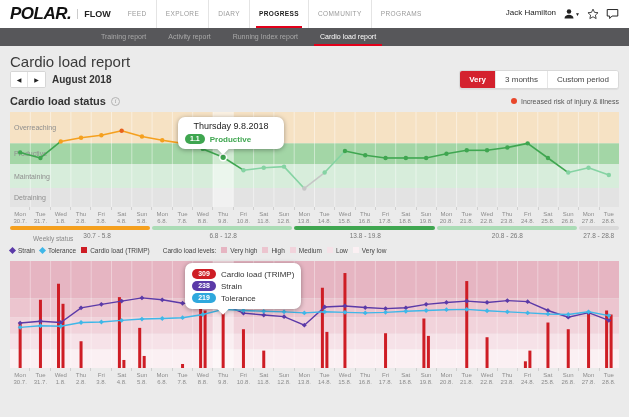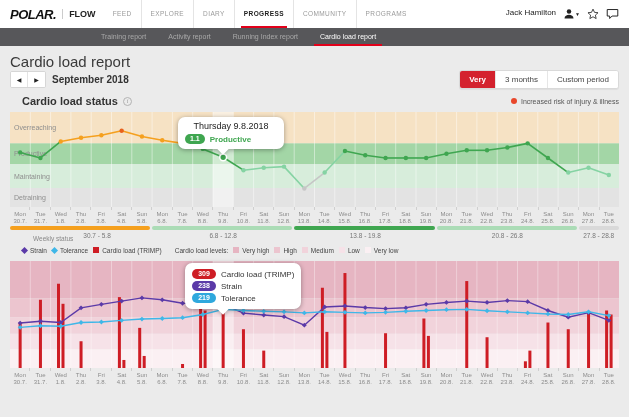--- a/index.html
+++ b/index.html
@@ -3,21 +3,21 @@
 <meta charset="utf-8">
 <style>
   * { box-sizing: border-box; margin: 0; padding: 0; }
   html,body { width:629px; height:417px; }
   body { font-family:"Liberation Sans",sans-serif; background:#ebebeb; overflow:hidden; }
   .app { width:629px; height:417px; overflow:hidden; position:relative; }
 
   
   .topnav { height:28px; background:#fff; display:flex; align-items:center; padding:0 10px; }
   .brand { display:flex; align-items:center; }
-  .logo { font-weight:800; font-style:italic; font-size:13px; letter-spacing:-0.5px; color:#111; }
+  .logo { font-weight:800; font-style:italic; font-size:17px; letter-spacing:-0.5px; color:#111; }
   .flow { font-size:9px; font-weight:bold; color:#222; border-left:1px solid #ccc; padding-left:6px; margin-left:6px; }
   .mainmenu { display:flex; height:100%; margin-left:8px; flex:1; }
   .menu-item { position:relative; font-size:6.5px; letter-spacing:.4px; color:#9a9a9a; line-height:28px; padding:0 9px; border-left:1px solid #e4e4e4; cursor:pointer; white-space:nowrap; }
   .menu-item:first-child { border-left:none; }
   .menu-item.active { color:#1d1d1d; font-weight:bold; }
   .menu-item.active::after { content:""; position:absolute; left:6px; right:6px; bottom:0; height:2px; background:#e2001a; }
   .userarea { display:flex; align-items:flex-start; gap:7px; }
   .username { font-size:8px; color:#222; }
   .caret { font-size:5px; color:#222; }
   .iconbtn { display:flex; align-items:center; cursor:pointer; }
@@ -34,21 +34,21 @@
   .pager { display:flex; align-items:center; gap:6px; }
   .arrowbox { display:flex; border:1px solid #d6d6d6; border-radius:2px; overflow:hidden; background:#fff; }
   .arrowbtn { width:17px; height:15px; font-size:6px; color:#222; background:#fff; border:none; display:flex; align-items:center; justify-content:center; cursor:pointer; }
   .arrowbtn.prev { border-right:1px solid #e3e3e3; }
   .period { font-size:10px; font-weight:bold; color:#333; }
   .range-group { display:flex; border:1px solid #d9d9d9; border-radius:3px; overflow:hidden; background:#fff; box-shadow:0 1px 1px rgba(0,0,0,.06); }
   .range-btn { font-size:8px; color:#444; background:#fff; border:none; padding:4px 9px; cursor:pointer; border-left:1px solid #e6e6e6; white-space:nowrap; }
   .range-btn:first-child { border-left:none; }
   .range-btn.active { background:#d4222e; color:#fff; font-weight:bold; }
 
-  .sec-head { display:flex; justify-content:space-between; align-items:center;margin-left:12px; }
+  .sec-head { display:flex; justify-content:space-between; align-items:center; }
   .sec-head.first { margin-top:6px; height:14px; }
   .sec-head.second { margin-top:4px; height:14px; }
   .sec-title-row { display:flex; align-items:center; gap:5px; }
   .sec-title { font-size:11px; font-weight:bold; color:#333; }
   .info-icon { width:9px; height:9px; border:1px solid #b3b3b3; border-radius:50%; color:#999; font-size:6px; font-family:"Liberation Serif",serif; font-style:italic; display:flex; align-items:center; justify-content:center; line-height:1; cursor:pointer; }
   .risk-label { display:flex; align-items:center; gap:4px; font-size:7px; color:#555; }
   .risk-dot { width:6px; height:6px; border-radius:50%; background:#e8472b; }
 
   .chart-wrap { position:relative; margin-top:4px; }
   svg { display:block; }
@@ -137,21 +137,21 @@
 
   <main>
     <h1 class="page-title">Cardio load report</h1>
 
     <div class="controls">
       <div class="pager">
         <div class="arrowbox">
           <button class="arrowbtn prev">◀</button>
           <button class="arrowbtn">▶</button>
         </div>
-        <span class="period">September 2018</span>
+        <span class="period">August 2018</span>
       </div>
       <div class="range-group" id="rangeGroup">
           <button class="range-btn active">Very</button>
           <button class="range-btn">3 months</button>
           <button class="range-btn">Custom period</button>
         </div>
     </div>
 
     <div class="sec-head first">
       <div class="sec-title-row">

